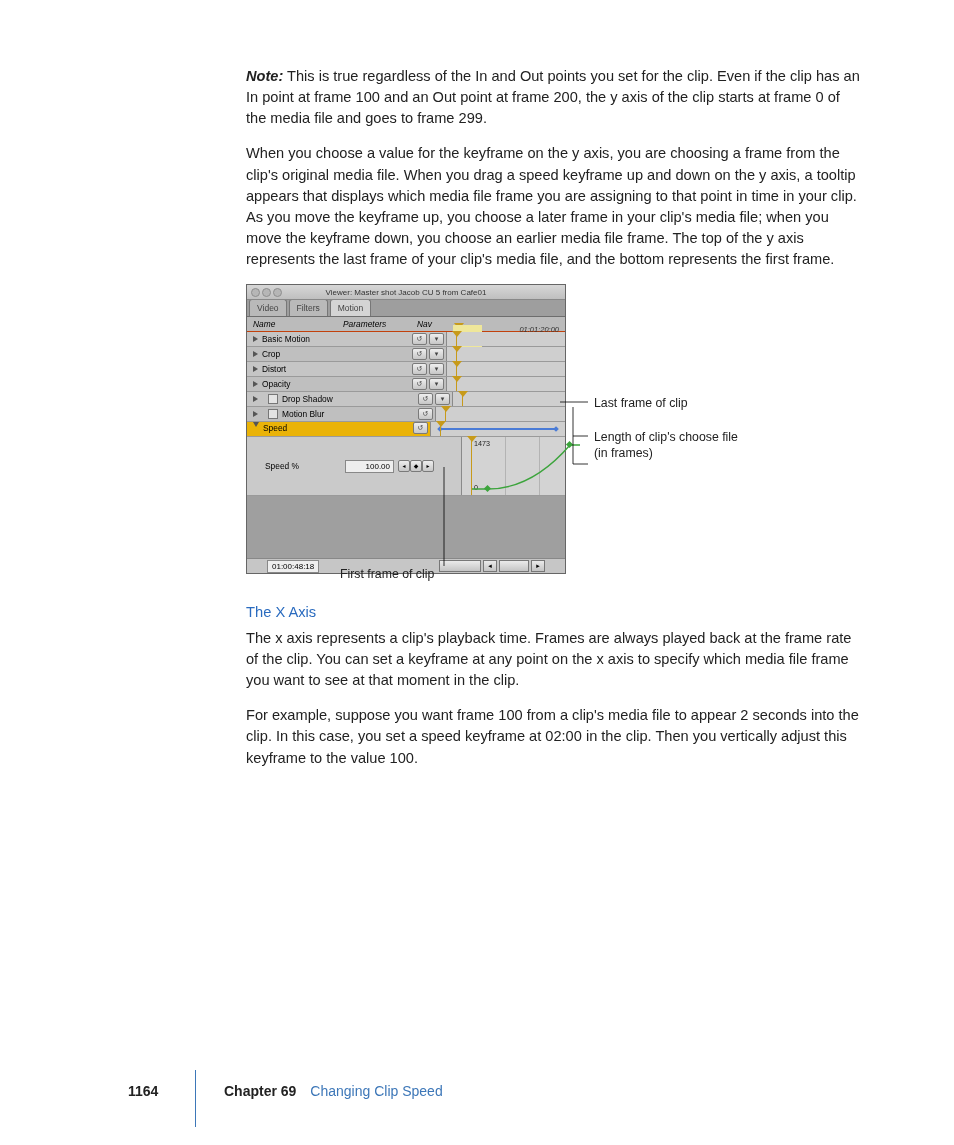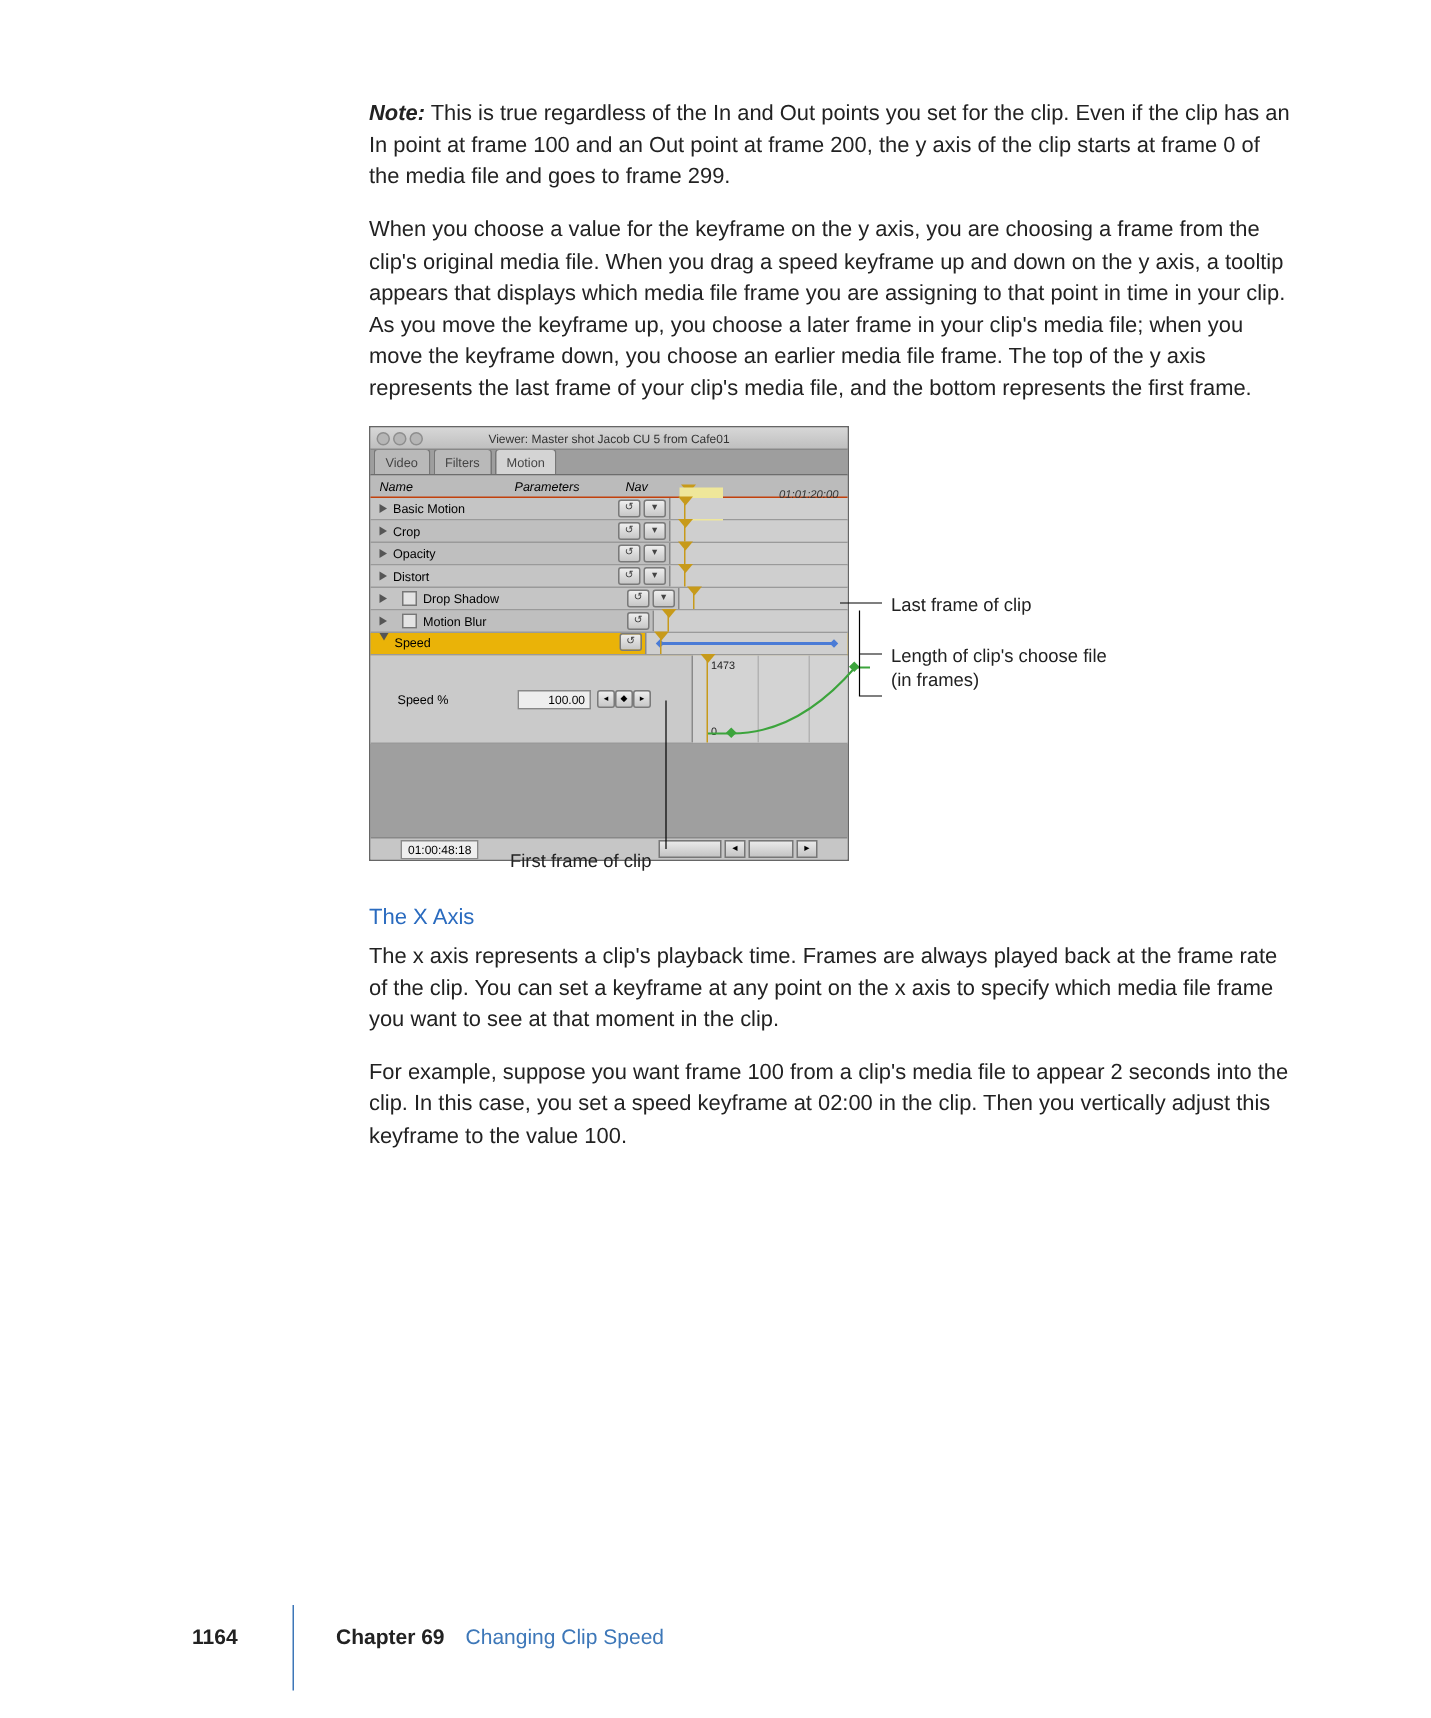--- a/index.html
+++ b/index.html
@@ -103,33 +103,33 @@
       <div class="param-row alt">
           <span class="disc"></span>
           <span style="flex:0 0 76px">Crop</span>
           <span style="width:74px"></span>
           <span class="nav-btn">↺</span>
           <span class="nav-btn">▾</span>
           <div class="tl-cell">
             <div class="playhead" style="left:9px"></div>
           </div>
         </div>
+      <div class="param-row">
+          <span class="disc"></span>
+          <span style="flex:0 0 76px">Distort</span>
+          <span style="width:74px"></span>
+          <span class="nav-btn">↺</span>
+          <span class="nav-btn">▾</span>
+          <div class="tl-cell">
+            <div class="playhead" style="left:9px"></div>
+          </div>
+        </div>
       <div class="param-row alt">
           <span class="disc"></span>
           <span style="flex:0 0 76px">Opacity</span>
-          <span style="width:74px"></span>
-          <span class="nav-btn">↺</span>
-          <span class="nav-btn">▾</span>
-          <div class="tl-cell">
-            <div class="playhead" style="left:9px"></div>
-          </div>
-        </div>
-      <div class="param-row">
-          <span class="disc"></span>
-          <span style="flex:0 0 76px">Distort</span>
           <span style="width:74px"></span>
           <span class="nav-btn">↺</span>
           <span class="nav-btn">▾</span>
           <div class="tl-cell">
             <div class="playhead" style="left:9px"></div>
           </div>
         </div>
       <div class="param-row">
           <span class="disc"></span>
           <span class="chk"></span>

